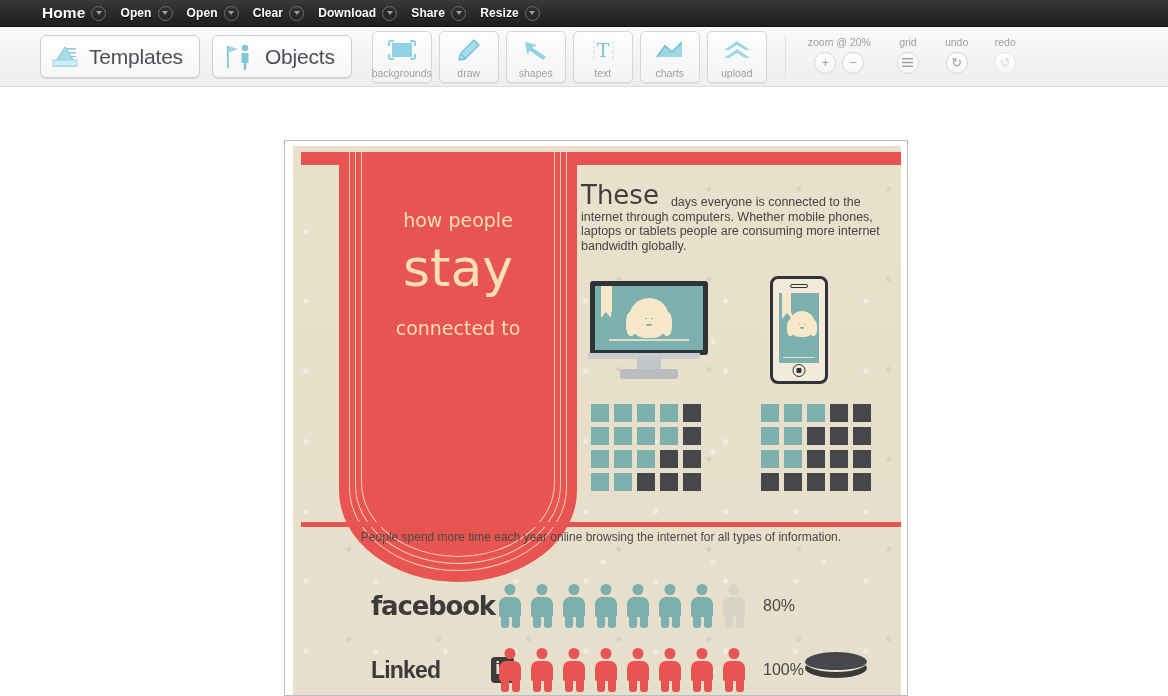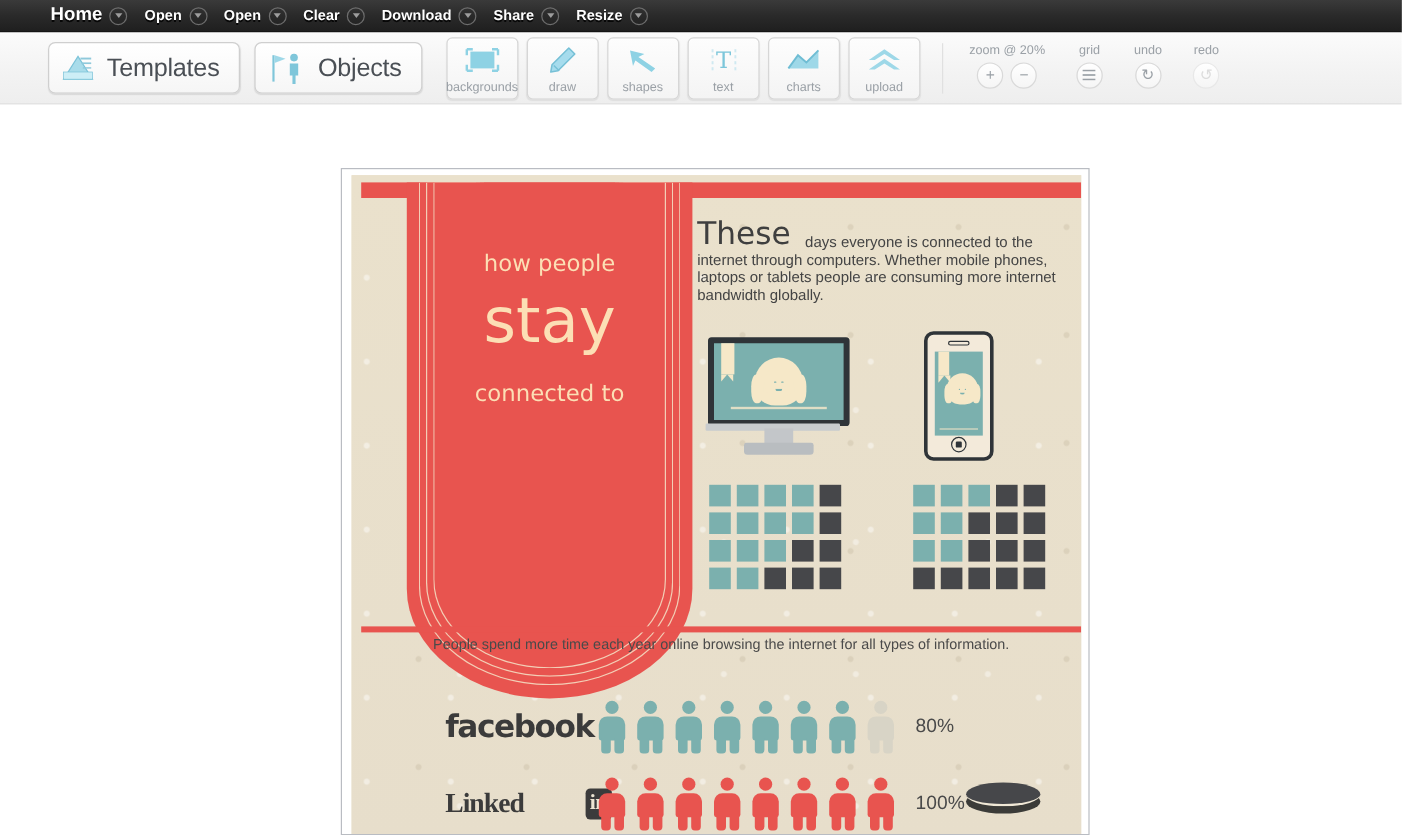--- a/index.html
+++ b/index.html
@@ -207,21 +207,21 @@
   .divider-red { position:absolute; left:8px; top:376px; width:600px; height:5px; background:#e8544f; }
   .divider-cap {
     position:absolute; left:8px; top:384px; width:600px; text-align:center;
     font-size:12px; color:#4a4a4a;
   }
 
   
   .social { position:absolute; left:78px; width:540px; height:56px; display:flex; align-items:center; }
   .social .logo { width:118px; flex:none; }
   .fb-logo { font-size:26px; font-weight:bold; color:#3b3b3b; letter-spacing:-1.2px; font-family:"DejaVu Sans", sans-serif; }
-  .li-logo { display:flex; align-items:center; font-size:23px; font-weight:bold; color:#3b3b3b; letter-spacing:-.8px; font-family:Liberation Serif, serif;gap:48px; }
+  .li-logo { display:flex; align-items:center; font-size:23px; font-weight:bold; color:#3b3b3b; letter-spacing:-.8px; font-family:Liberation Sans, sans-serif;gap:48px; }
   .li-badge { margin-left:3px; background:#3b3b3b; color:#ece4d2; border-radius:4px; padding:1px 4px 4px; font-size:18px; letter-spacing:-.5px; }
   .people { display:flex; gap:10px; margin-left:10px; }
   .pct { margin-left:18px; font-size:16px; color:#4a4a4a; }
 
   .person { position:relative; width:22px; height:44px; }
   .p-head { position:absolute; left:50%; transform:translateX(-50%); top:0; width:11px; height:11px; border-radius:50%; }
   .p-body { position:absolute; left:0; top:13px; width:22px; height:20px; border-radius:7px 7px 2px 2px; }
   .p-leg-l, .p-leg-r { position:absolute; top:31px; width:8px; height:13px; }
   .p-leg-l { left:1.5px; border-radius:0 0 3px 3px; }
   .p-leg-r { right:1.5px; border-radius:0 0 3px 3px; }

